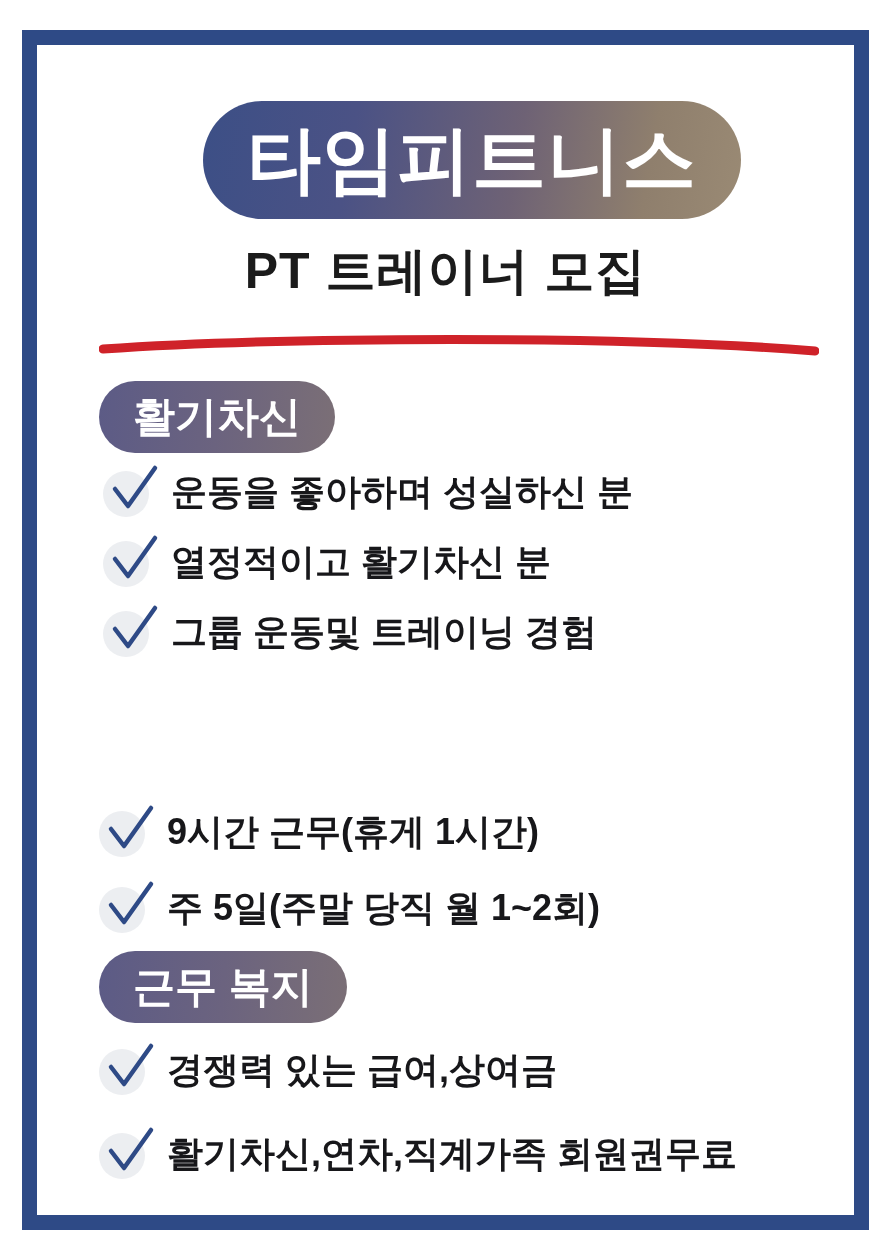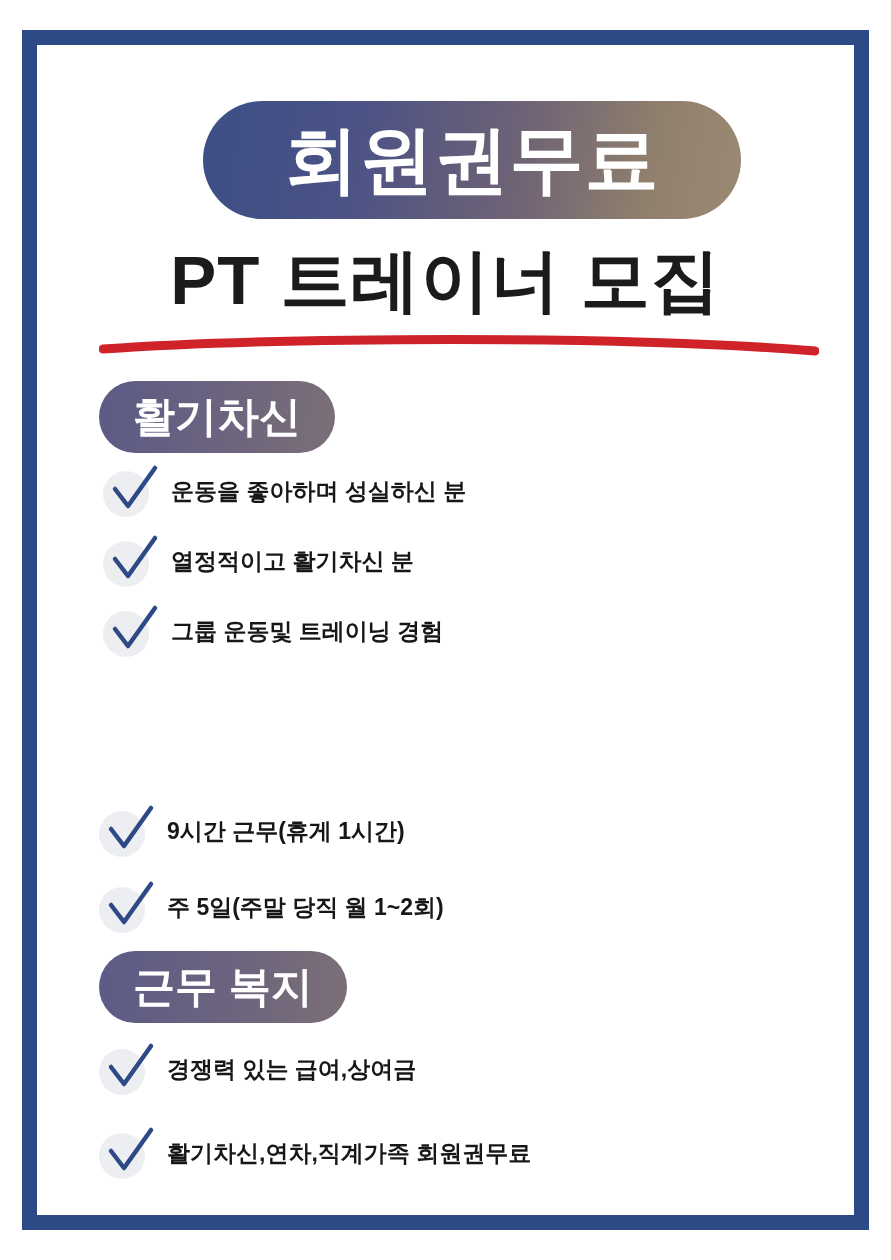--- a/index.html
+++ b/index.html
@@ -63,21 +63,21 @@
   }
 
   
   .headline {
     position: absolute;
     left: 0;
     top: 182px;
     width: 100%;
     text-align: center;
     color: #1b1b1b;
-    font-size: 69px;
+    font-size: 50px;
     font-weight: bold;
     letter-spacing: 1px;
     line-height: 1.05;
     white-space: nowrap;
   }
   .headline-underline {
     position: absolute;
     left: 44px;
     top: 272px;
     width: 720px;
@@ -134,21 +134,21 @@
     background: #eceef1;
   }
   .check-mark {
     position: absolute;
     left: 4px;
     top: 0;
     width: 54px;
     height: 54px;
   }
   .bullet-text {
-    font-size: 23px;
+    font-size: 36px;
     font-weight: bold;
     color: #17171a;
     line-height: 1.2;
     white-space: nowrap;
   }
 
   
   #qualification-pill { left: 44px; top: 318px; }
   #qualification-list { top: 400px; }
   #hours-pill { left: 44px; top: 628px; }
@@ -160,21 +160,21 @@
   #benefits-list .bullet-row { margin-bottom: 26px; }
 </style>
 </head>
 <body>
 
 <div class="poster">
   <div class="poster-inner-border">
     <div class="poster-canvas">
 
       <div class="brand-pill">
-        <div class="brand-text">회원권무료</div>
+        <div class="brand-text">타임피트니스</div>
       </div>
 
       <div class="headline">PT 트레이너 모집</div>
       <svg class="headline-underline" viewBox="0 0 720 22" preserveAspectRatio="none">
         <path d="M4,14 C180,2 520,0 716,16" stroke="#cf2229" stroke-width="9" fill="none" stroke-linecap="round"></path>
       </svg>
 
       <div class="section-pill dark" id="qualification-pill">
         <span class="section-pill-text">활기차신</span>
       </div>

